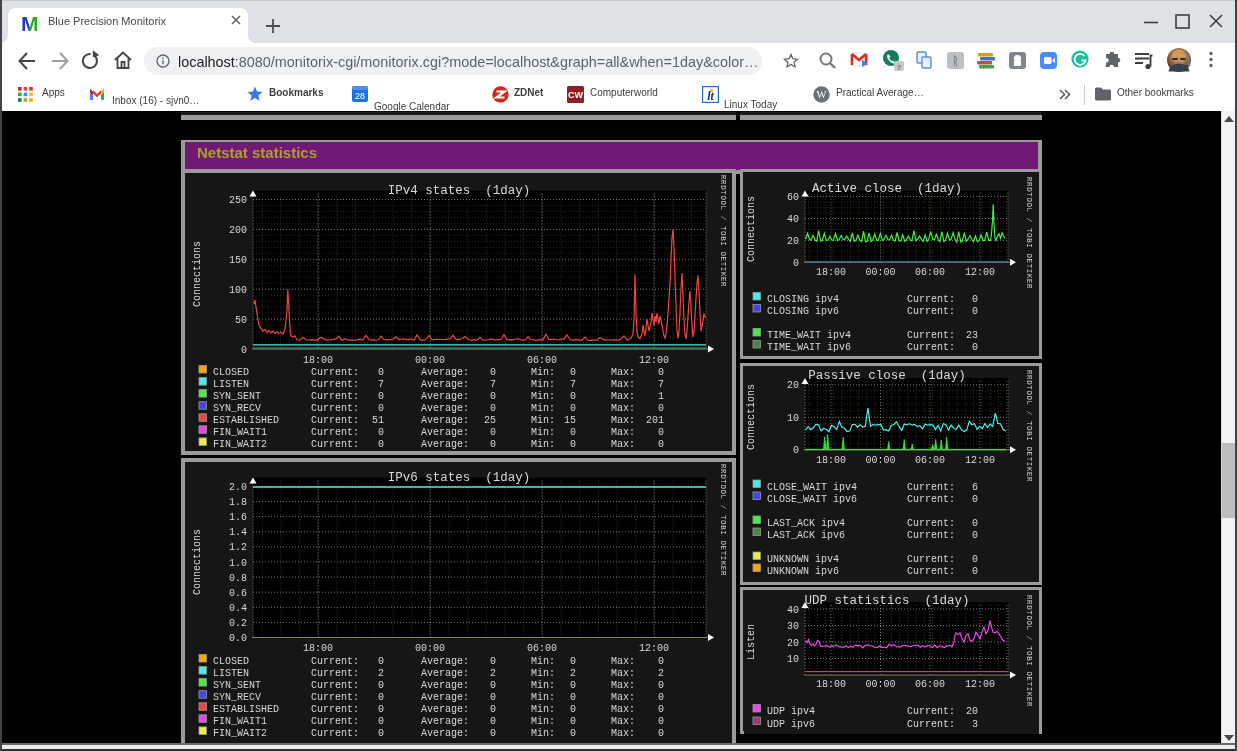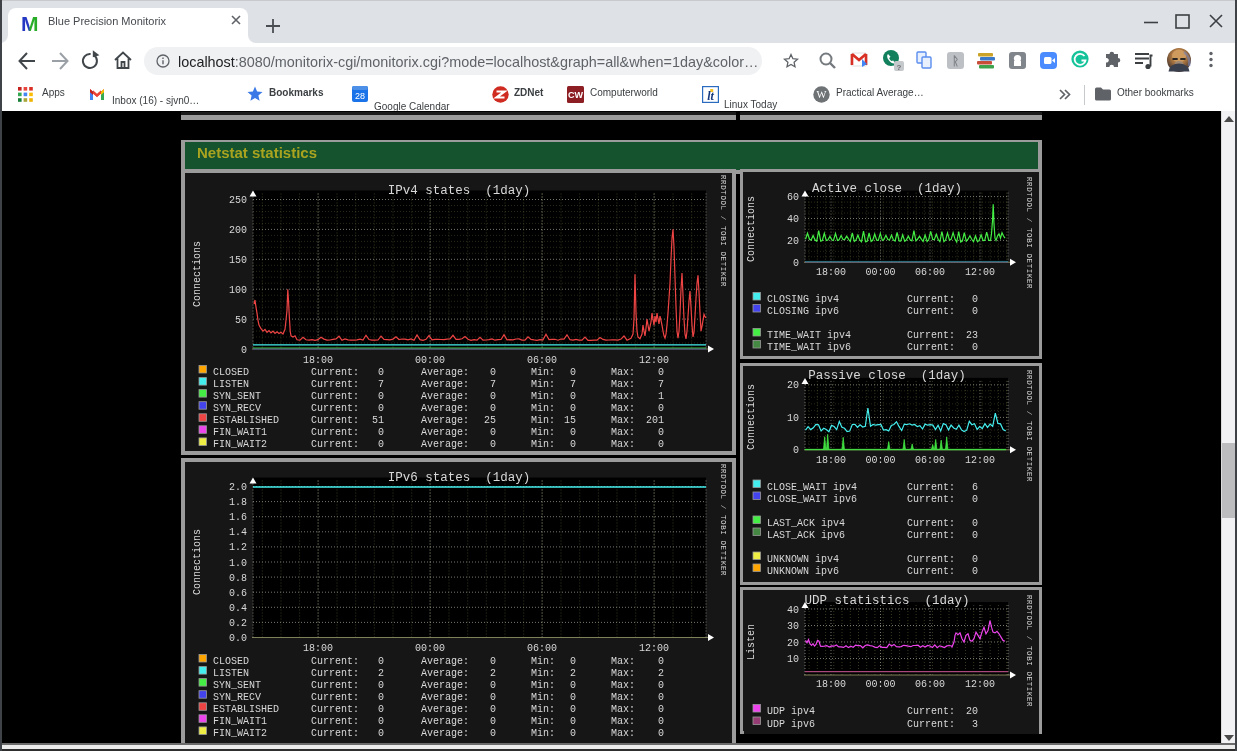--- a/index.html
+++ b/index.html
@@ -16,21 +16,21 @@
 #toolbar{left:0;top:43px;width:1237px;height:36px;background:#fff;}
 #bookbar{left:0;top:79px;width:1237px;height:32px;background:#fff;}
 #omni{left:144px;top:47px;width:618px;height:28px;background:#f0f1f3;border-radius:14px;}
 .url{font-size:14.4px;color:#202124;white-space:pre;}
 .urlgrey{color:#5f6368;}
 .bmtext{font-size:10px;color:#3c4043;white-space:nowrap;}
 
 #page{left:0;top:111px;width:1237px;height:640px;background:#000;}
 .panel{position:absolute;background:#161616;border:4px solid #9b9b9b;box-sizing:border-box;}
 .panel2{position:absolute;background:#161616;border:3px solid #9b9b9b;box-sizing:border-box;}
-#secttitle{left:181px;top:140px;width:861px;height:34px;background:#14532d;border:2px solid #9b9b9b;border-left-width:4px;border-right-width:4px;border-bottom-width:4px;box-sizing:border-box;}
+#secttitle{left:181px;top:140px;width:861px;height:34px;background:#701a75;border:2px solid #9b9b9b;border-left-width:4px;border-right-width:4px;border-bottom-width:4px;box-sizing:border-box;}
 #secttitle span{position:absolute;left:12px;top:2px;font-size:15px;font-weight:bold;color:#a9a320;}
 
 text{font-family:"Liberation Mono",monospace;fill:#d8d8d8;}
 
 #sbar{left:1221px;top:111px;width:16px;height:640px;background:#f2f2f4;border-left:1px solid #dcdcdc;box-sizing:border-box;}
 #sthumb{left:1222px;top:443px;width:13px;height:75px;background:#bdbdbf;}
 
 #bstrip1{left:0;top:743px;width:1237px;height:2px;background:#6b6b6b;}
 #bstrip2{left:0;top:745px;width:1237px;height:4px;background:#ececec;}
 #bstrip3{left:0;top:749px;width:1237px;height:2px;background:#2e2e2e;}

